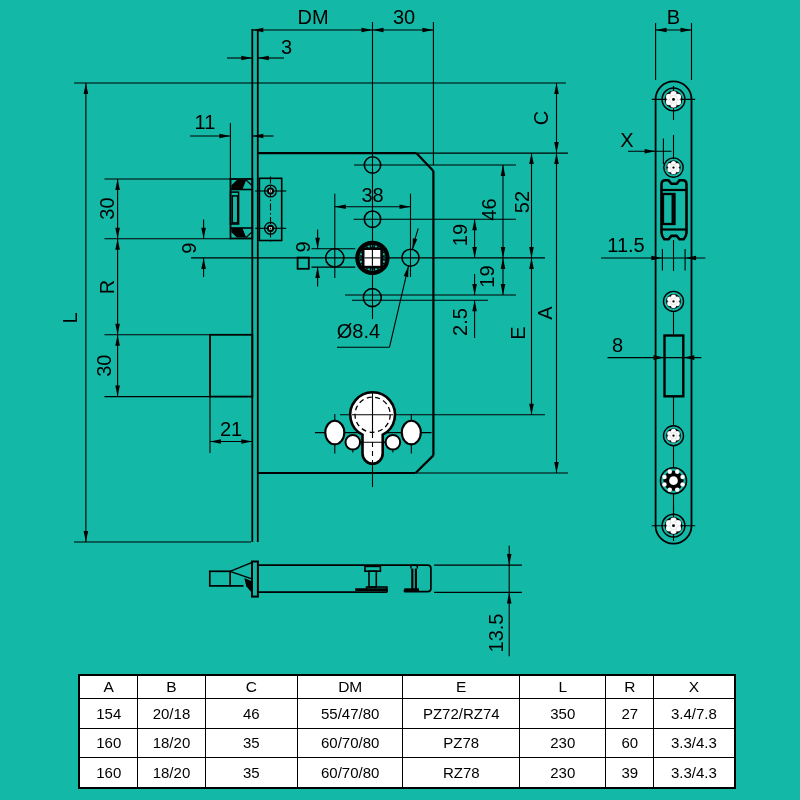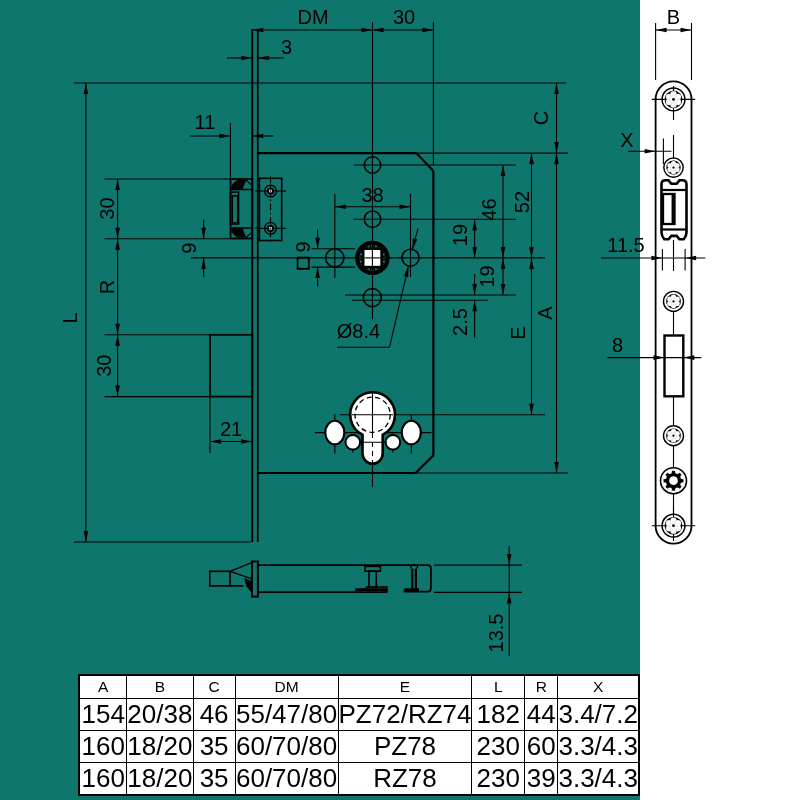--- a/index.html
+++ b/index.html
@@ -1,26 +1,26 @@
 <!DOCTYPE html>
 <html><head>
 <meta charset="utf-8">
 <style>
   html,body { margin:0; padding:0; background:#fff; }
-  #page { position:relative; width:640px; height:800px; background:#0f766e;
+  #page { position:relative; width:800px; height:800px; background:#14b8a6;
           font-family:"Liberation Sans", sans-serif; }
   #drawing { position:absolute; left:0; top:0; }
   svg text { font-family:"Liberation Sans", sans-serif; fill:#000; }
   #spec-table { position:absolute; left:78.2px; top:674.2px; border-collapse:collapse;
                 table-layout:fixed;
                 border:2.4px solid #000; color:#000; background:#fff; }
   #spec-table th, #spec-table td { border:1.4px solid #000; text-align:center;
                 vertical-align:middle; padding:0; overflow:hidden; white-space:nowrap; }
   #spec-table th { font-size:15.5px; font-weight:normal; height:21.8px; }
-  #spec-table td { font-size:26px; height:28.6px; }
+  #spec-table td { font-size:15px; height:28.6px; }
 </style>
 </head>
 <body>
 
 <div id="page">
   <svg id="drawing" width="800" height="800" viewBox="0 0 800 800">
 <g>
 <line x1="372.5" y1="22" x2="372.5" y2="319" stroke="#000" stroke-width="1.1"></line>
 <line x1="372.5" y1="392" x2="372.5" y2="433" stroke="#000" stroke-width="1.1"></line>
 <line x1="372.5" y1="433" x2="372.5" y2="464" stroke="#000" stroke-width="1.1" stroke-dasharray="5,4"></line>
@@ -387,27 +387,27 @@
           <th style="width:104.5px">DM</th>
           <th style="width:115.6px">E</th>
           <th style="width:85.4px">L</th>
           <th style="width:46.7px">R</th>
           <th style="width:79.4px">X</th>
         </tr>
       </thead>
     <tbody>
         <tr>
           <td>154</td>
-          <td>20/38</td>
+          <td>20/18</td>
           <td>46</td>
           <td>55/47/80</td>
           <td>PZ72/RZ74</td>
-          <td>182</td>
-          <td>44</td>
-          <td>3.4/7.2</td>
+          <td>350</td>
+          <td>27</td>
+          <td>3.4/7.8</td>
         </tr>
         <tr>
           <td>160</td>
           <td>18/20</td>
           <td>35</td>
           <td>60/70/80</td>
           <td>PZ78</td>
           <td>230</td>
           <td>60</td>
           <td>3.3/4.3</td>

